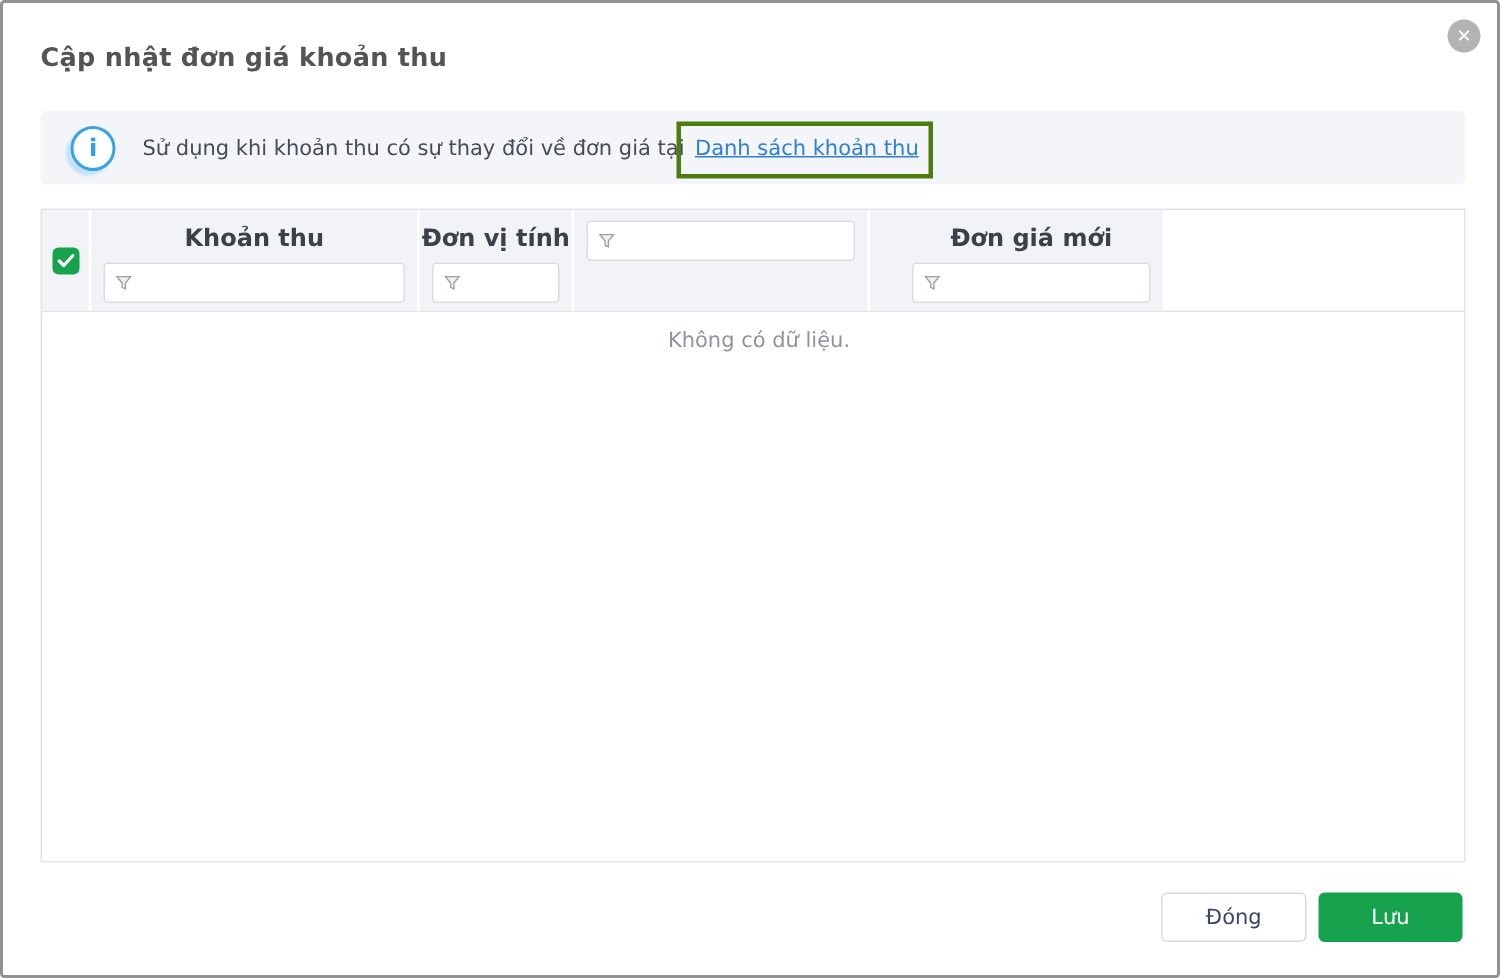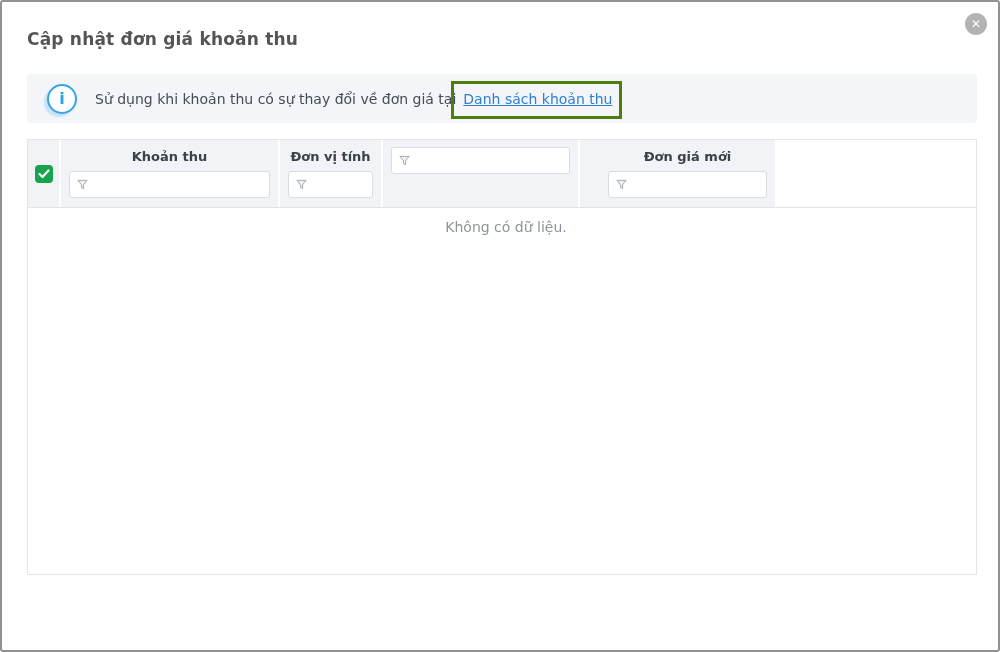--- a/index.html
+++ b/index.html
@@ -77,21 +77,21 @@
   }
   .th:last-child { border-right: none; }
   .th-check { width: 33px; display: flex; align-items: center; justify-content: center; }
   .th-c1 { width: 219px; }
   .th-c2 { width: 199px; }
   .th-c3 { width: 103px; }
   .th-c4 { width: 197px; }
   .th-c5 { width: 195px; padding-left: 20px; }
   .th-label {
     padding-top: 9px; text-align: center;
-    font-size: 13px; font-weight: bold; color: #3a4149;
+    font-size: 16px; font-weight: bold; color: #3a4149;
   }
   .filter-wrap {
     position: relative; margin: 7px 8px 0 8px; height: 27px;
   }
   .filter-wrap input {
     width: 100%; height: 100%;
     border: 1px solid #d9dce2; border-radius: 3px;
     background: #fff;
     padding: 0 6px 0 26px;
     font-size: 13px; color: #454c57;
@@ -202,14 +202,18 @@
         </div>
       </div>
 
     </div>
 
     <div class="grid-body">
       <div class="empty-text">Không có dữ liệu.</div>
     </div>
   </div>
 
+  <div class="footer">
+    <button class="btn btn-secondary">Đóng</button>
+    <button class="btn btn-primary">Lưu</button>
+  </div>
 
 </div>
 
 </body></html>

